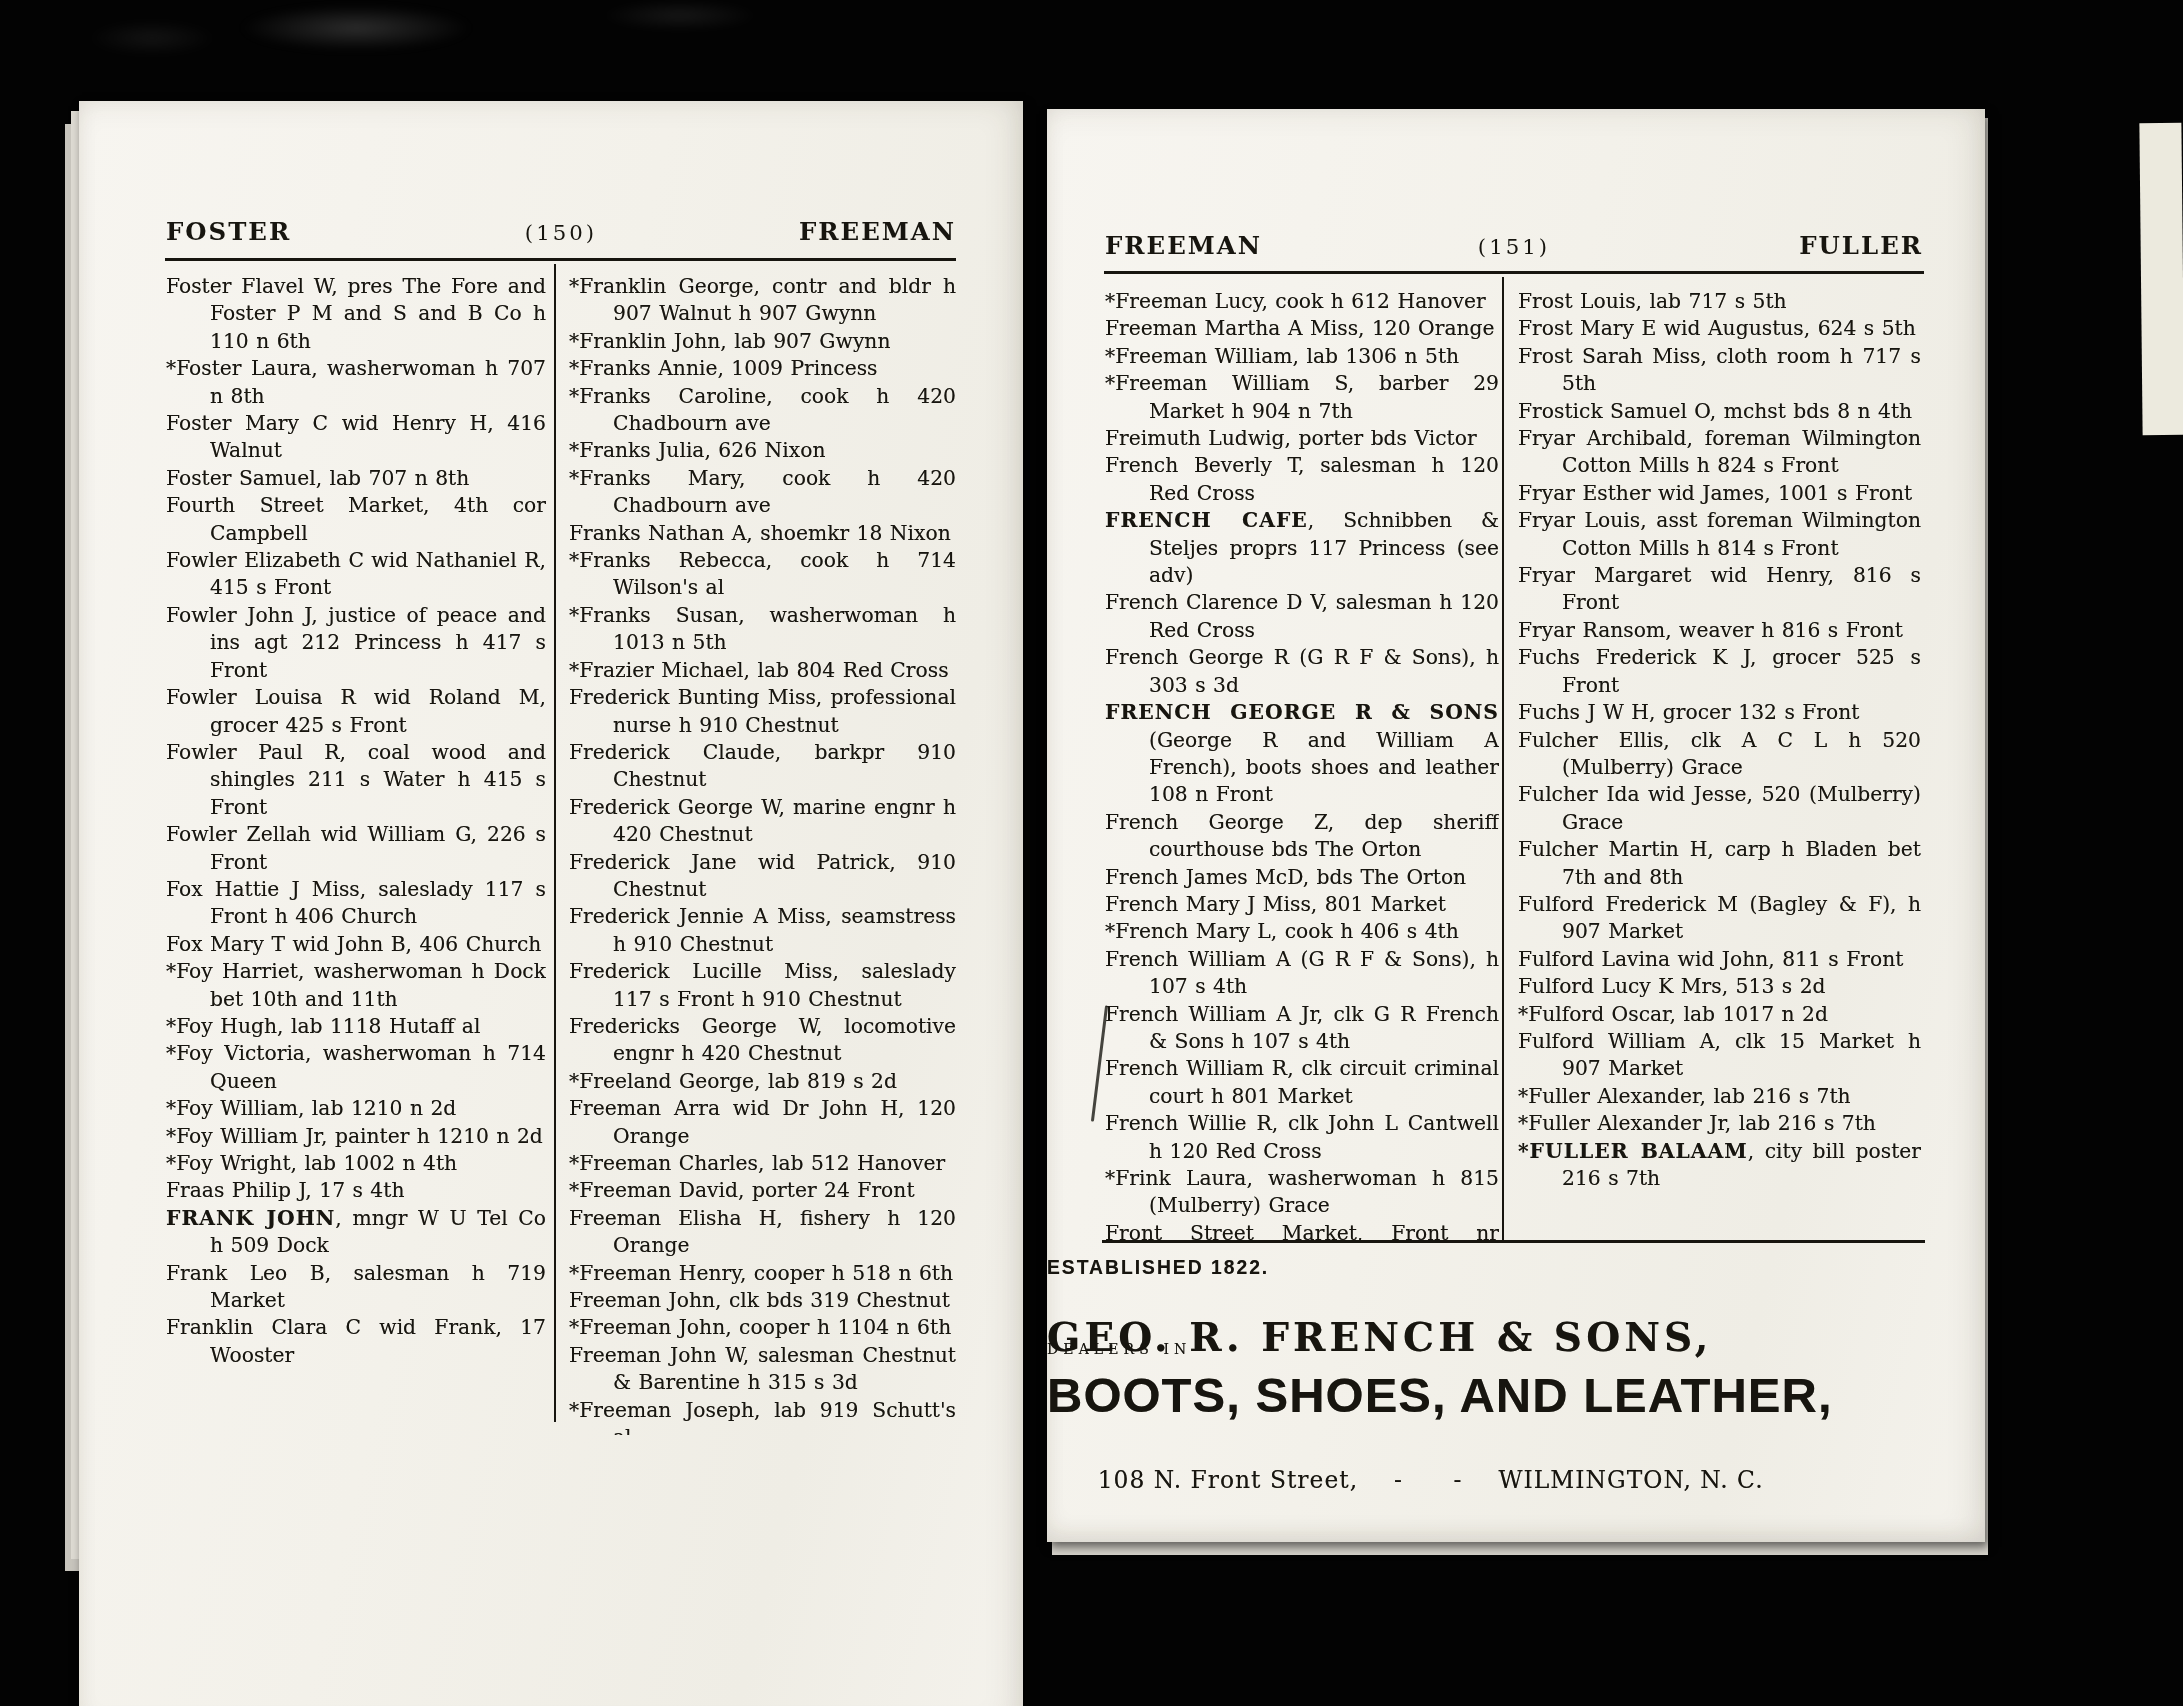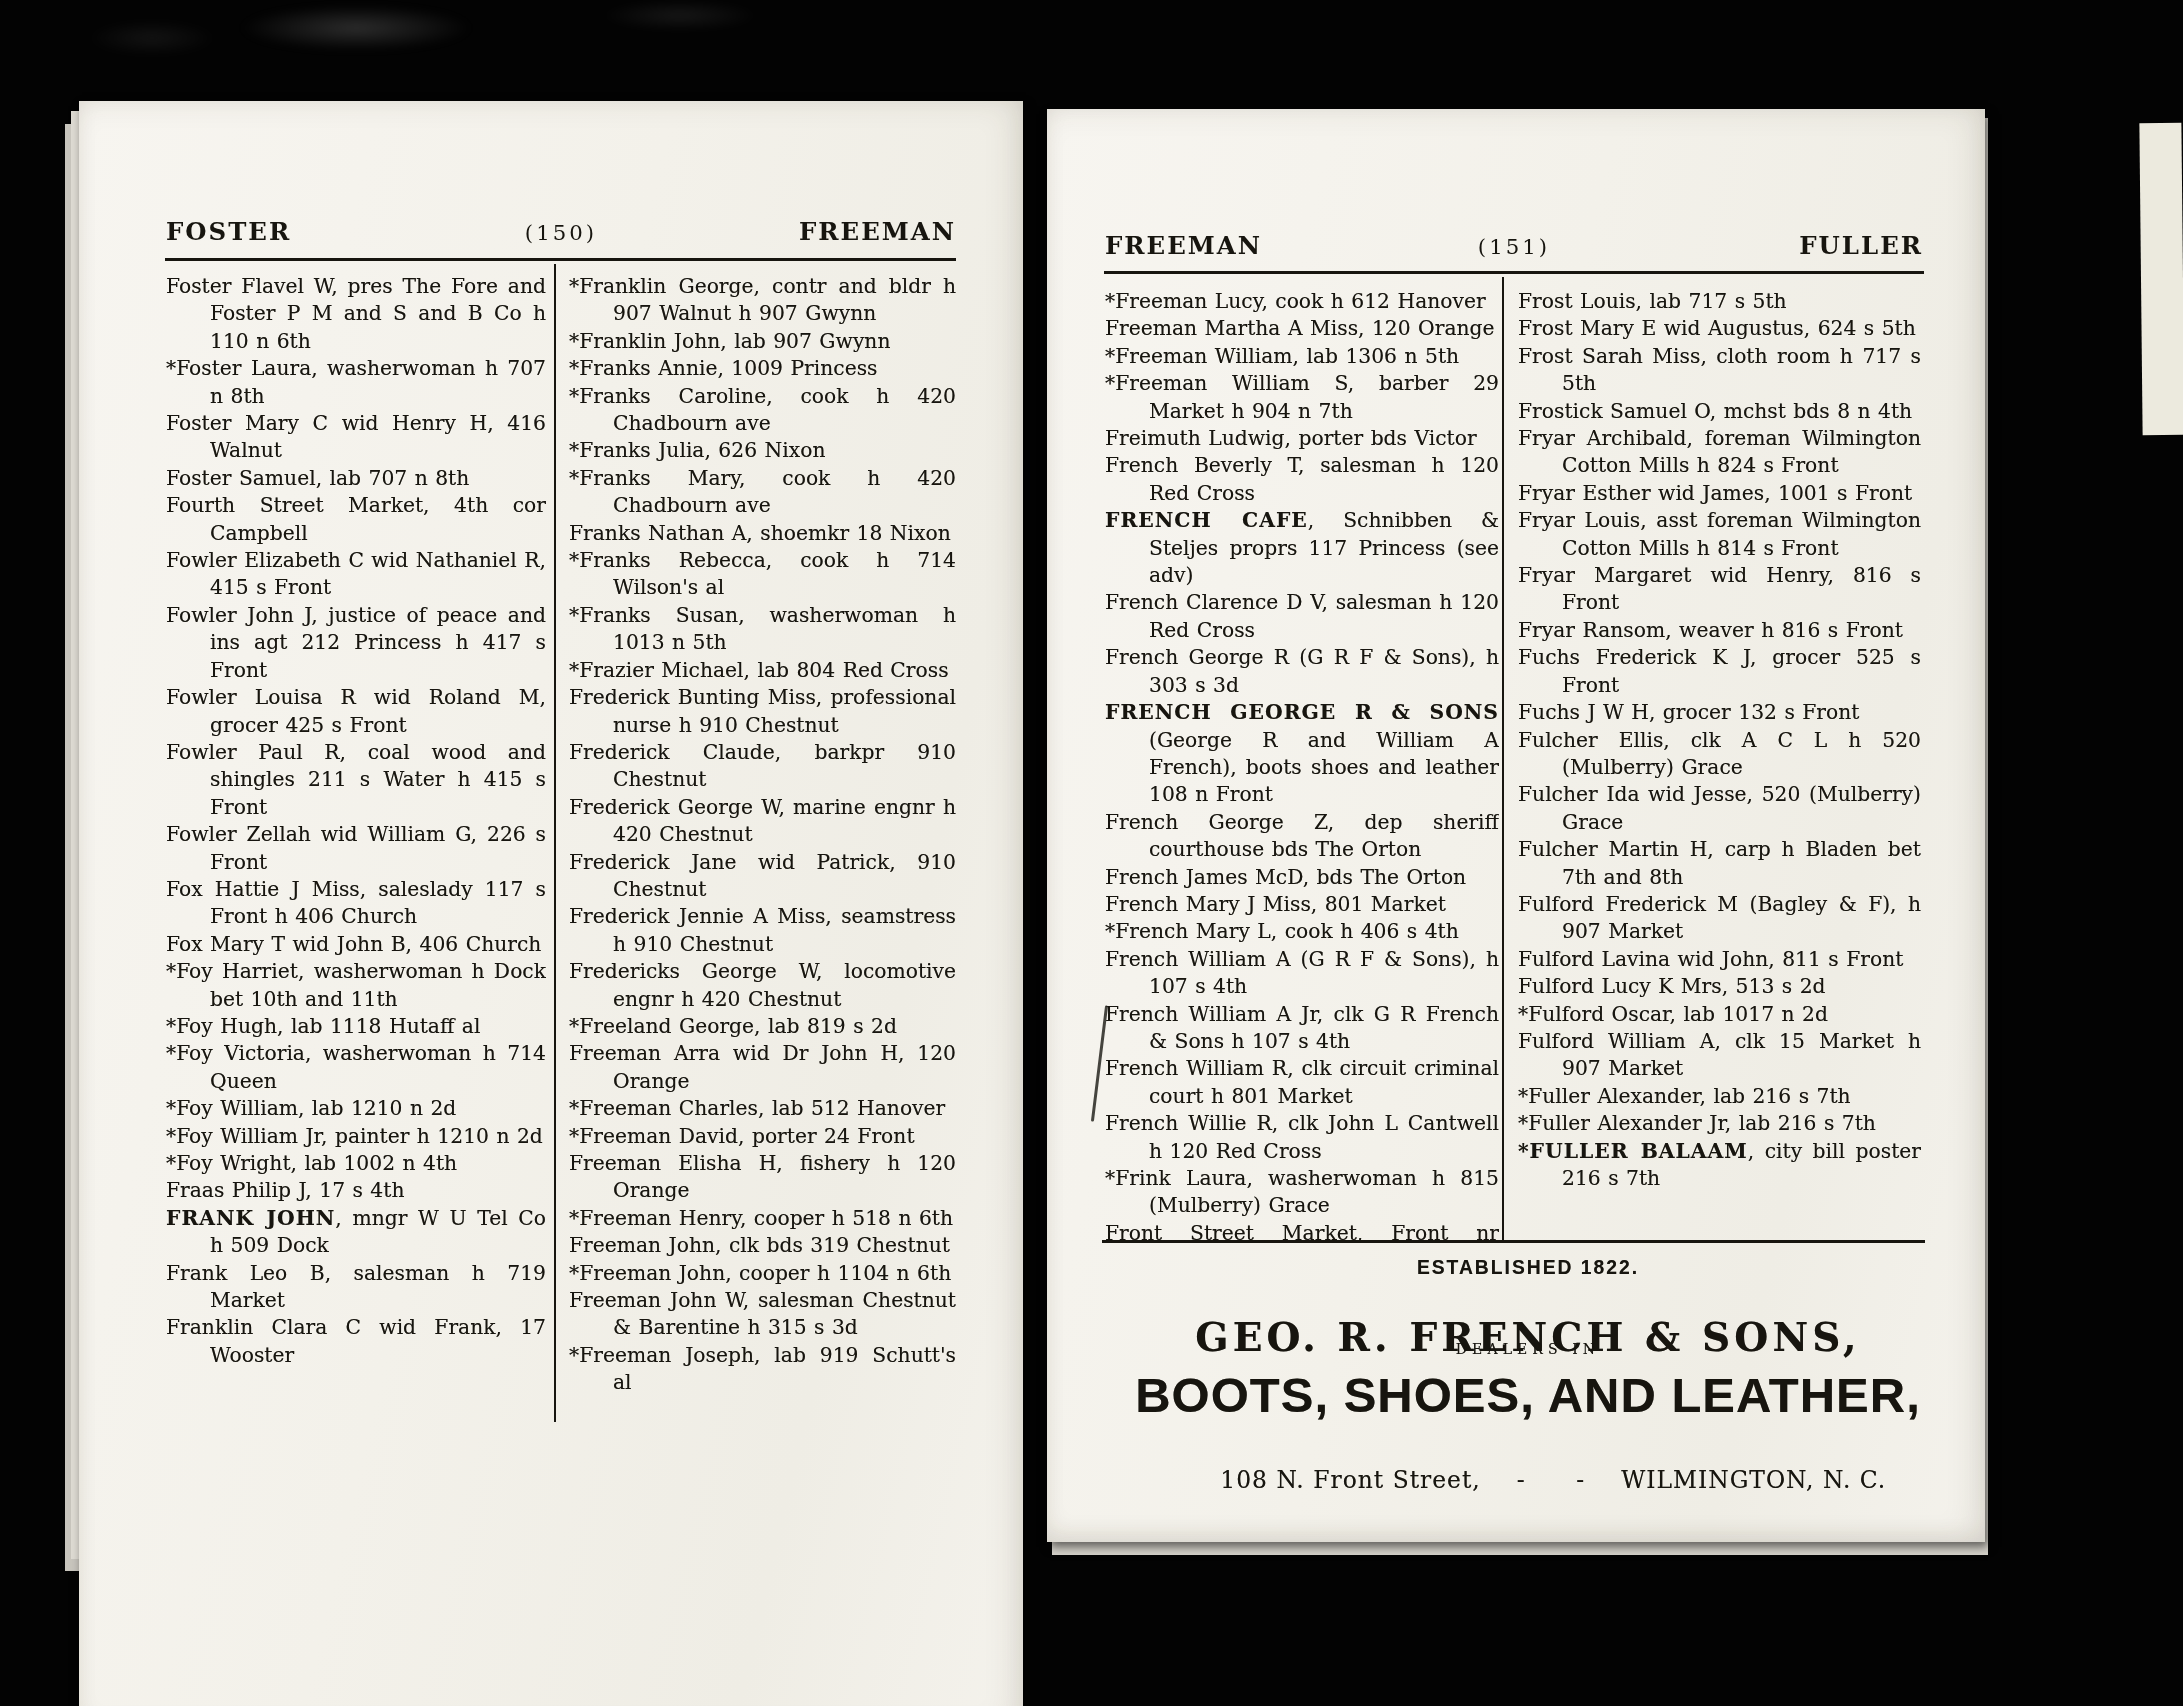--- a/index.html
+++ b/index.html
@@ -15,21 +15,21 @@
   .page-header{position:absolute;display:grid;grid-template-columns:1fr auto 1fr;align-items:baseline;
                font-weight:bold;font-size:24.4px;letter-spacing:2px;}
   .page-header .hdr-center{font-weight:normal;font-size:21.3px;letter-spacing:3px;justify-self:center;}
   .page-header .hdr-right{justify-self:end;}
   .rule{position:absolute;height:2.5px;background:#17150f;}
   .divider{position:absolute;width:2px;background:#17150f;}
   .col{position:absolute;font-size:20.3px;line-height:27.4px;text-align:justify;overflow:hidden;
        word-spacing:1px;text-shadow:0 0 0.5px rgba(20,18,12,.45);}
   .entry{margin:0;padding-left:44px;text-indent:-44px;}
   .bname{font-weight:bold;letter-spacing:1px;}
-  .ad{position:absolute;left:0;width:100%;text-align:center;text-shadow:0 0 0.5px rgba(20,18,12,.5);padding-left:12px;}
+  .ad{position:absolute;left:0;width:100%;text-shadow:0 0 0.5px rgba(20,18,12,.5);}
   .ad-established{font-family:"Liberation Sans",sans-serif;font-weight:bold;font-size:19.3px;letter-spacing:2px;}
   .ad-company{font-weight:bold;font-size:39px;letter-spacing:4.1px;}
   .ad-dealers{font-size:14px;letter-spacing:5.1px;}
   .ad-products{font-family:Liberation Sans, sans-serif;font-weight:bold;font-size:49px;letter-spacing:1px;}
   .ad-address{font-size:23.4px;letter-spacing:1px;white-space:pre;}
   .pen-mark{position:absolute;width:2.5px;background:#26241f;border-radius:2px;opacity:.85;}
   .sliver{position:absolute;background:#ecead f;}
 </style>
 </head>
 <body>
@@ -92,20 +92,21 @@
         <p class="entry">*Franks Mary, cook h 420 Chadbourn ave</p>
         <p class="entry">Franks Nathan A, shoemkr 18 Nixon</p>
         <p class="entry">*Franks Rebecca, cook h 714 Wilson's al</p>
         <p class="entry">*Franks Susan, washerwoman h 1013 n 5th</p>
         <p class="entry">*Frazier Michael, lab 804 Red Cross</p>
         <p class="entry">Frederick Bunting Miss, professional nurse h 910 Chestnut</p>
         <p class="entry">Frederick Claude, barkpr 910 Chestnut</p>
         <p class="entry">Frederick George W, marine engnr h 420 Chestnut</p>
         <p class="entry">Frederick Jane wid Patrick, 910 Chestnut</p>
         <p class="entry">Frederick Jennie A Miss, seamstress h 910 Chestnut</p>
+        <p class="entry">Frederick Lucille Miss, saleslady 117 s Front h 910 Chestnut</p>
         <p class="entry">Fredericks George W, locomotive engnr h 420 Chestnut</p>
         <p class="entry">*Freeland George, lab 819 s 2d</p>
         <p class="entry">Freeman Arra wid Dr John H, 120 Orange</p>
         <p class="entry">*Freeman Charles, lab 512 Hanover</p>
         <p class="entry">*Freeman David, porter 24 Front</p>
         <p class="entry">Freeman Elisha H, fishery h 120 Orange</p>
         <p class="entry">*Freeman Henry, cooper h 518 n 6th</p>
         <p class="entry">Freeman John, clk bds 319 Chestnut</p>
         <p class="entry">*Freeman John, cooper h 1104 n 6th</p>
         <p class="entry">Freeman John W, salesman Chestnut &amp; Barentine h 315 s 3d</p>

